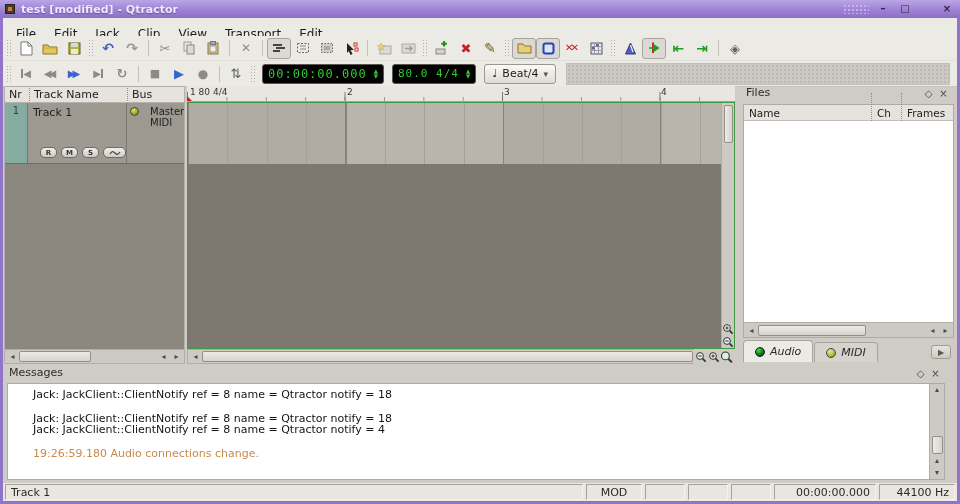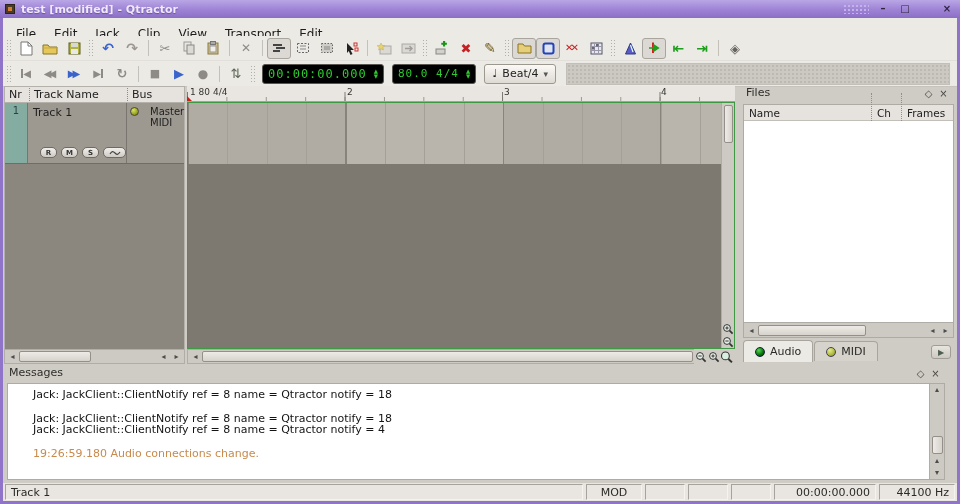--- a/index.html
+++ b/index.html
@@ -105,21 +105,21 @@
   .h-mags { width:41px; display:flex; align-items:center; background:#cfcbc5; }
 
   .files { position:absolute; left:737px; top:68px; width:217px; height:278px; display:flex; flex-direction:column; }
   .panel-title { height:18px; display:flex; align-items:flex-start; padding:0 6px; color:#2e2e2a; font-size:11px; }
   .panel-btn { width:15px; height:14px; display:flex; align-items:center; justify-content:center; font-size:10px; color:#4a4a46; }
   .files-box { margin:0 3px; height:234px; border:1px solid #aeaaa4; background:#fff; display:flex; flex-direction:column; }
   .files-header { height:16px; background:#e6e3de; border-bottom:1px solid #c2beb8; display:flex; align-items:center; font-size:10.5px; }
   .fh { padding:14px 5px; } .fh + .fh { border-left:1px dotted #938f88; }
   .fh-name { flex:1; } .fh-ch { width:30px; } .fh-frames { width:52px; }
   .files-body { flex:1; background:#fff; }
-  .files-tabs { height:24px; display:flex; align-items:center; padding:2px 3px 0 3px; gap:1px; position:relative; }
+  .files-tabs { height:24px; display:flex; align-items:flex-end; padding:2px 3px 0 3px; gap:1px; position:relative;font-style:italic; }
   .ftab { display:flex; align-items:center; gap:5px; height:20px; padding:0 11px; font-size:11px;
     border:1px solid #a8a49e; border-bottom:none; border-radius:4px 4px 0 0; background:#d6d2cc; color:#2a2a26; }
   .ftab.active { background:#eceae5; height:22px; }
   .sph-audio { width:10px; height:10px; border-radius:50%;
     background:radial-gradient(circle at 35% 30%, #57d657, #0a7a0a 55%, #041f04); border:1px solid #123; }
   .sph-midi { width:10px; height:10px; border-radius:50%;
     background:radial-gradient(circle at 35% 30%, #e6ec8a, #aab43c 65%, #5a6214); border:1px solid #445; }
   .tab-play { position:absolute; right:6px; bottom:3px; width:20px; height:14px; border:1px solid #a09c96;
     border-radius:3px; background:linear-gradient(180deg,#e8e5e0,#ccc8c2); display:flex; align-items:center; justify-content:center;
     font-size:8px; color:#4e5e4e; }

